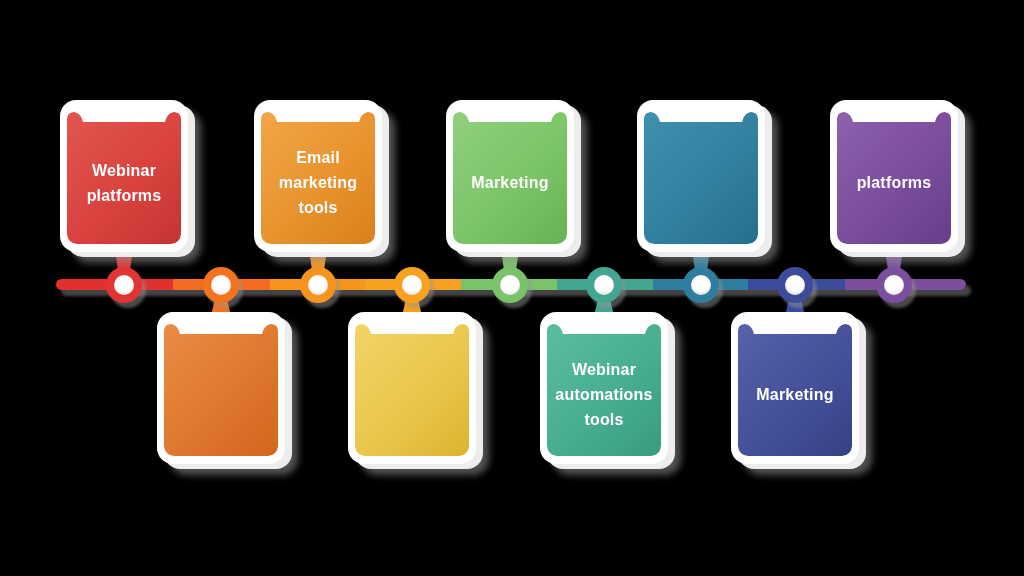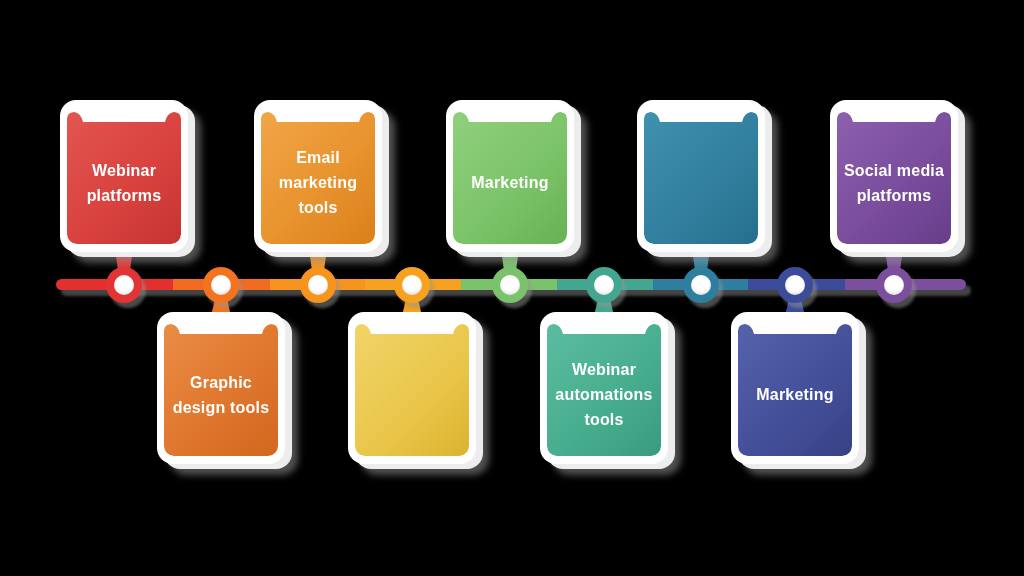--- a/index.html
+++ b/index.html
@@ -100,24 +100,20 @@
     </div>
   </div>
 
   <div class="item row-bottom" style="--x: 221px; --base: #E0772E; --light: #EA8C45; --dark: #D2671E; --accent: #F4731F;">
     <div class="stem"></div>
     <div class="node">
         <div class="node-core"></div>
       </div>
     <div class="card">
       <div class="panel"></div>
-      <div class="label">
-        <span>Graphic</span>
-        <span>design tools</span>
-      </div>
     </div>
   </div>
 
   <div class="item row-top" style="--x: 318px; --base: #E8932E; --light: #F1A648; --dark: #DB801B; --accent: #F7941E;">
     <div class="stem"></div>
     <div class="node">
         <div class="node-core"></div>
       </div>
     <div class="card">
       <div class="panel"></div>
@@ -191,19 +187,18 @@
   </div>
 
   <div class="item row-top" style="--x: 894px; --base: #7A4D9D; --light: #8C61AE; --dark: #673E8A; --accent: #7B4F9D;">
     <div class="stem"></div>
     <div class="node">
         <div class="node-core"></div>
       </div>
     <div class="card">
       <div class="panel"></div>
       <div class="label">
-        <span>Social media</span>
         <span>platforms</span>
       </div>
     </div>
   </div>
 
 </div>
 
 </body></html>

